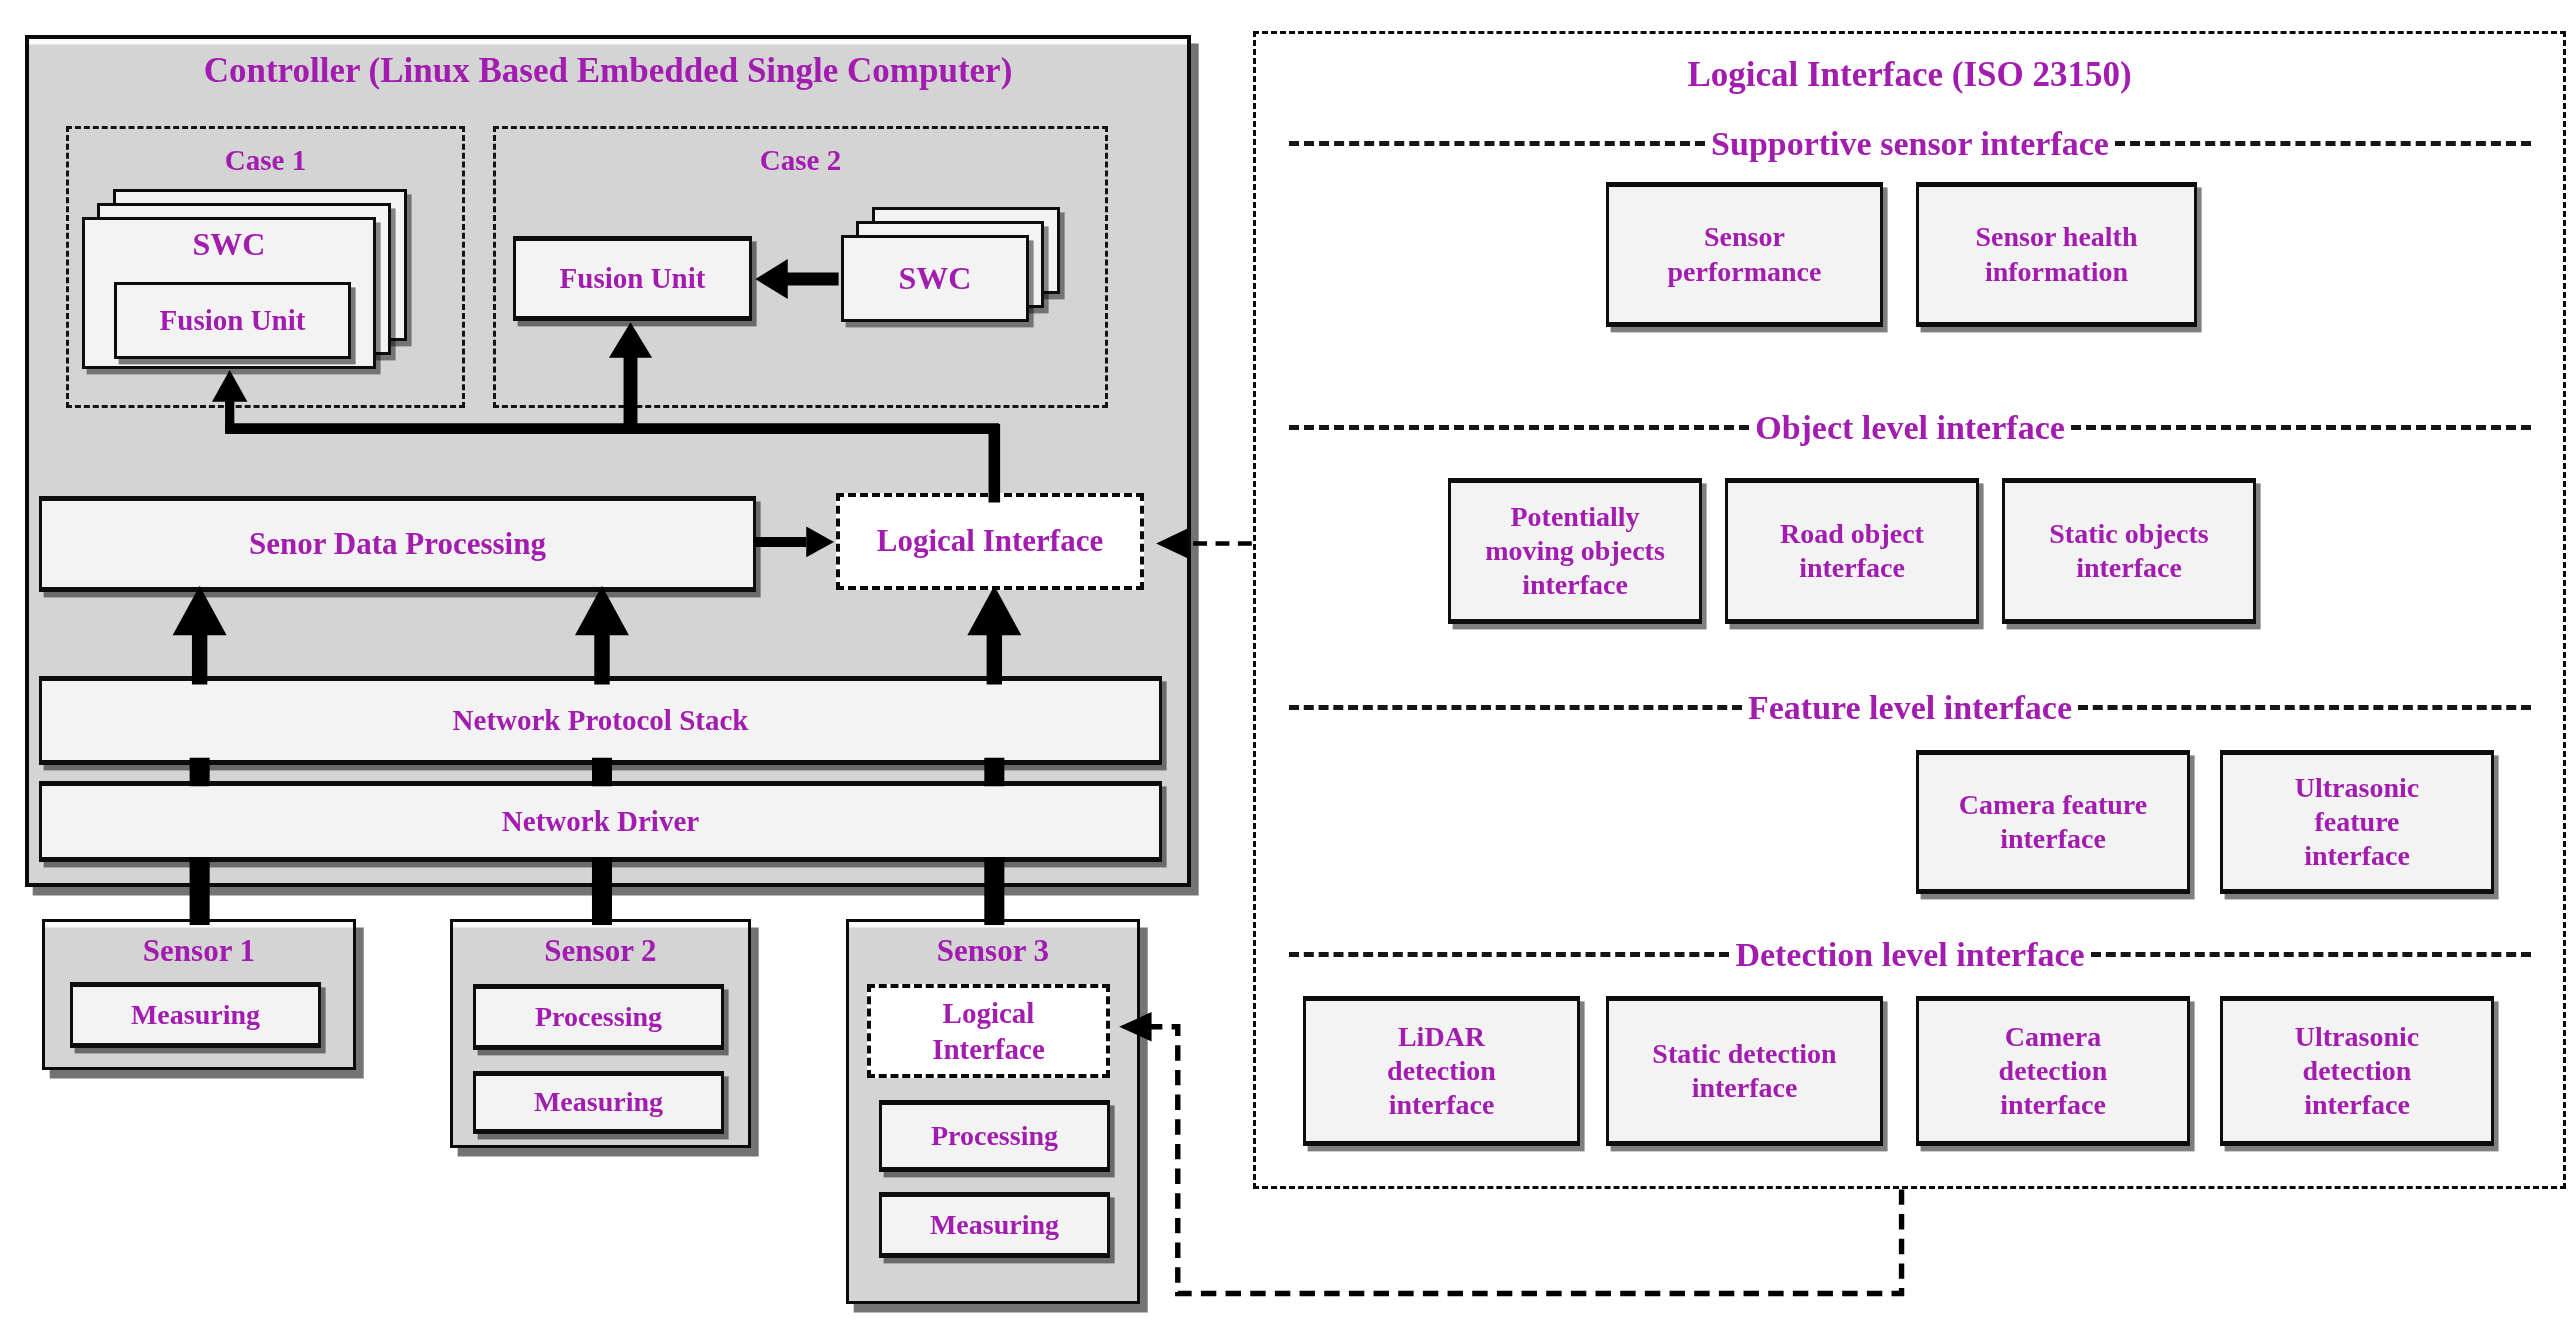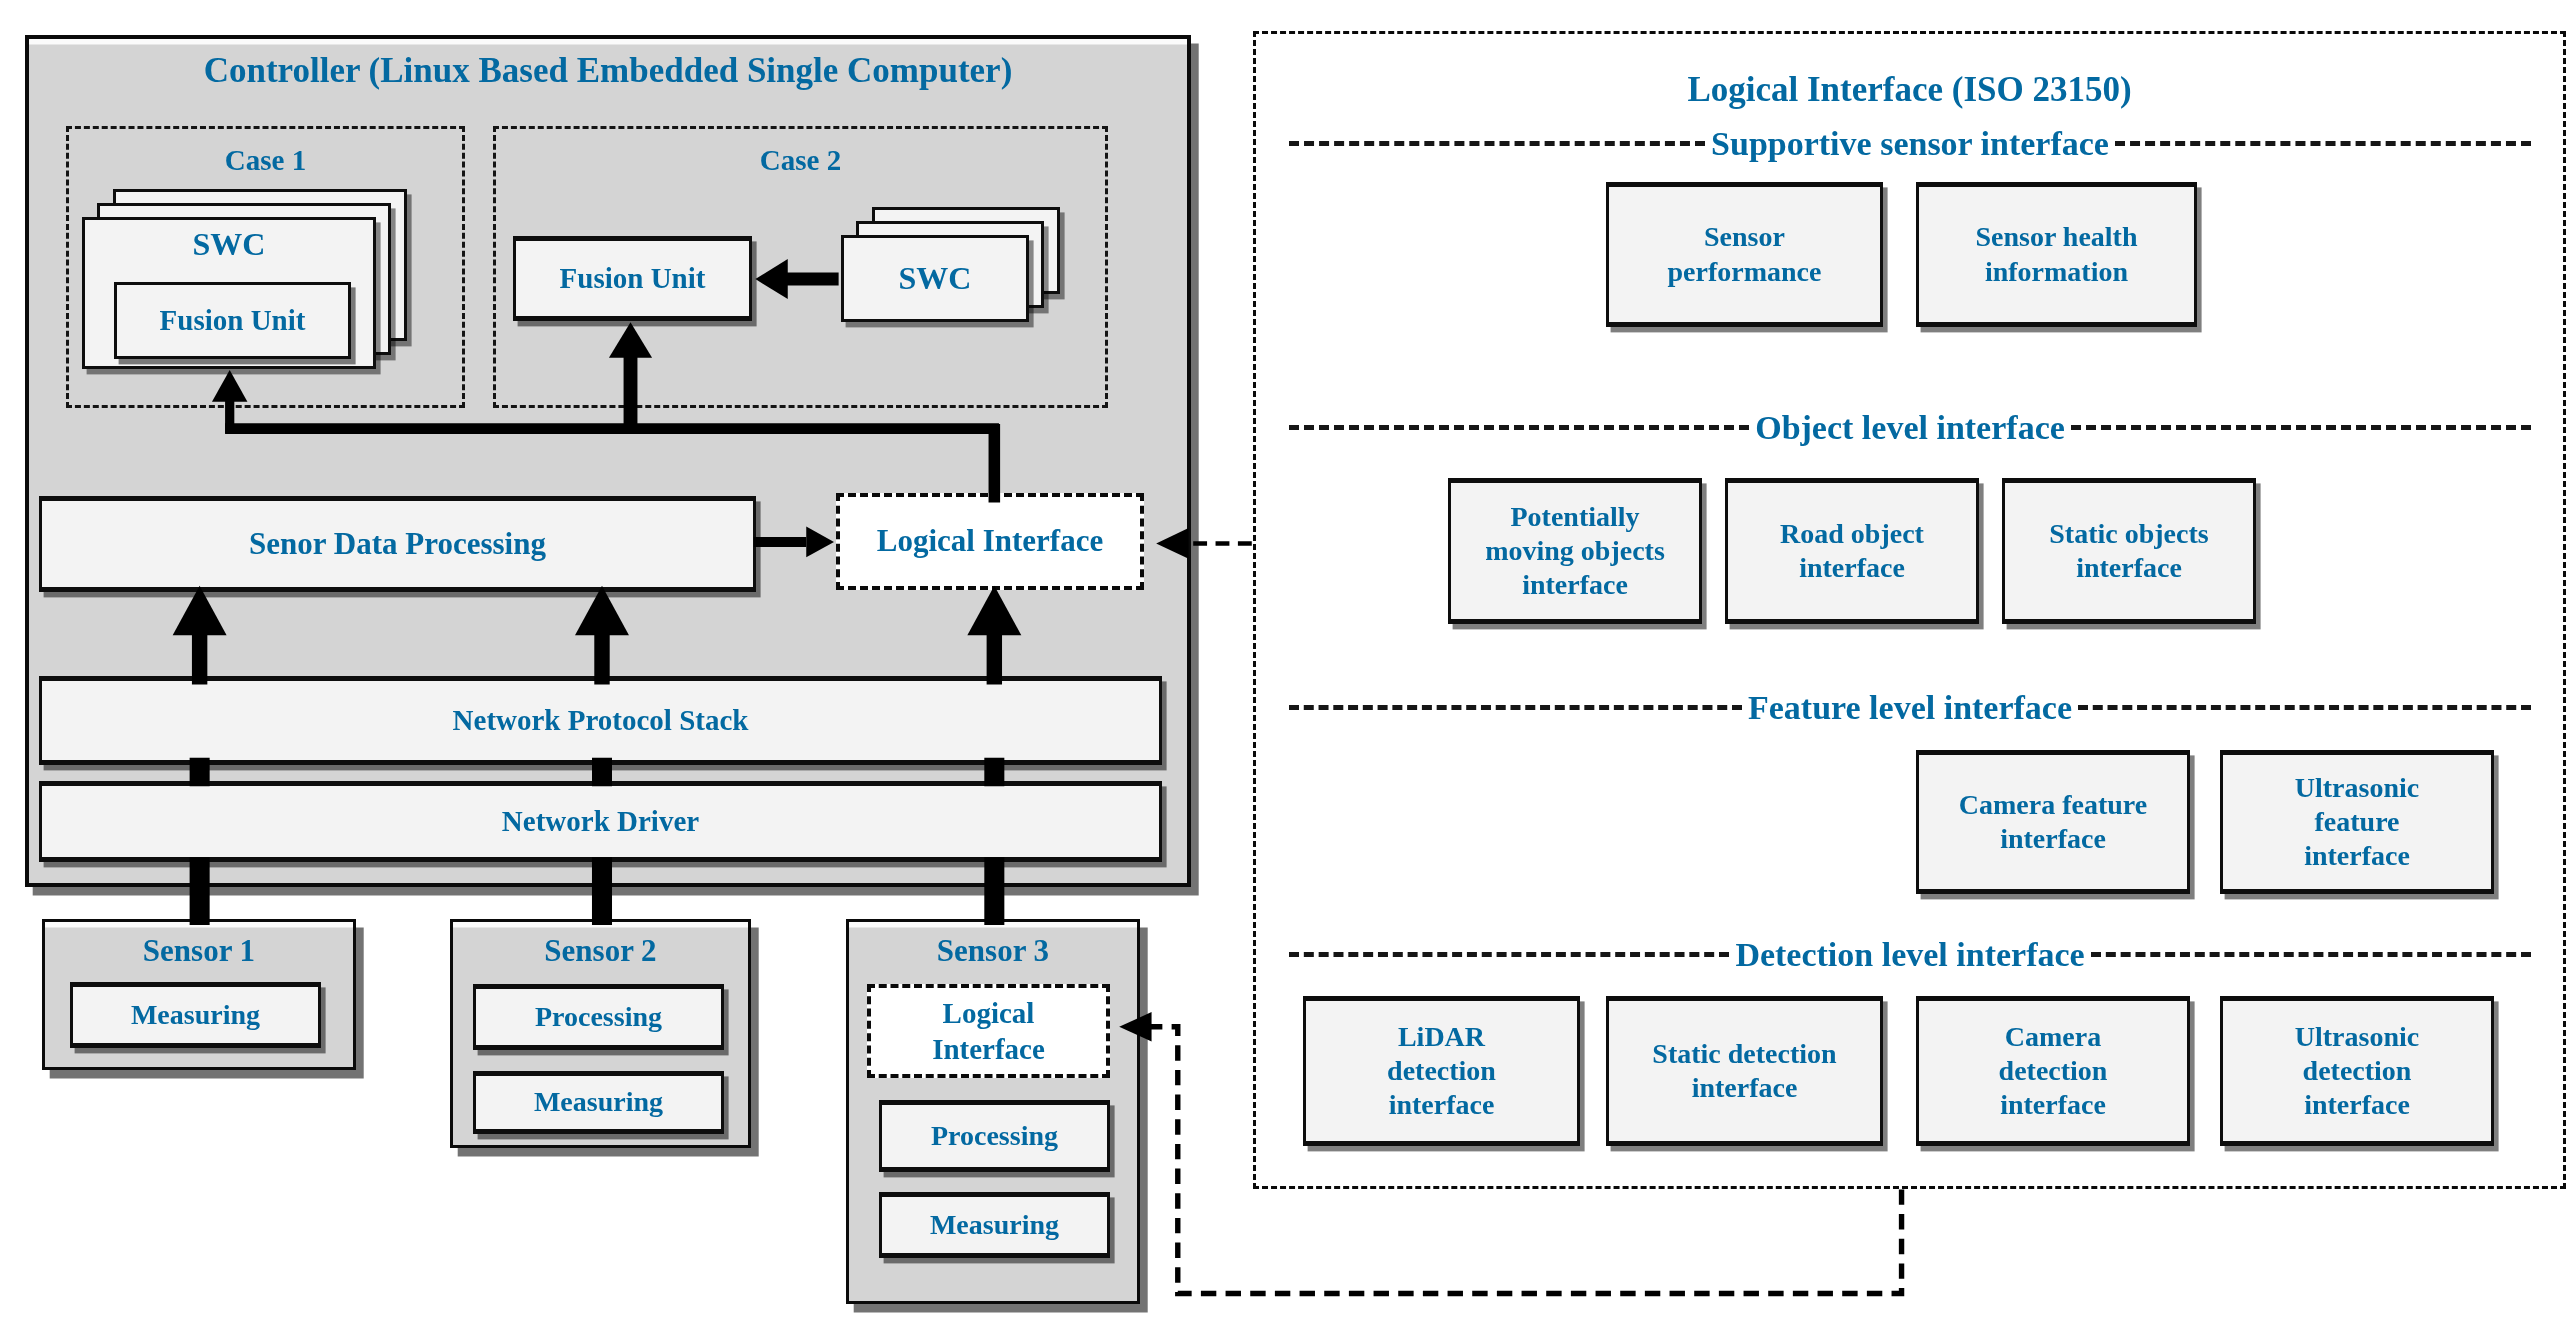--- a/index.html
+++ b/index.html
@@ -1,18 +1,18 @@
 <!DOCTYPE html>
 <html style="font-size:12.3px"><head>
 <meta charset="utf-8">
 <style>
   html,body{margin:0;padding:0;background:#fff;}
   #canvas{
     position:relative;width:2576px;height:1322px;background:#ffffff;overflow:hidden;
-    font-family:"Liberation Serif","DejaVu Serif",serif;font-weight:700;color:#0369a1;
+    font-family:"Liberation Serif","DejaVu Serif",serif;font-weight:700;color:#a21caf;
   }
   .abs{position:absolute;box-sizing:border-box;}
   
   .shell{
     background:#d4d4d4;border:3.9px solid #0a0a0a;
     box-shadow:7.7px 8.5px 0 rgba(0,0,0,0.55), inset 0 5.4px 0 rgba(255,255,255,0.9);
   }
   
   .ibox{
     background:#f3f3f3;border:3.1px solid #0d0d0d;border-top-width:5.4px;border-bottom-width:5.4px;
@@ -93,21 +93,21 @@
 
   <div class="abs shell z10" style="left:846px;top:919px;width:294px;height:385px;">
     <div class="sensortitle">Sensor 3</div>
   </div>
   <div class="abs dashedbox t38 z20" style="left:867px;top:984px;width:243px;height:94px;padding:0 42px;">Logical Interface</div>
   <div class="abs ibox t36 z20" style="left:879px;top:1100px;width:231px;height:72px;">Processing</div>
   <div class="abs ibox t36 z20" style="left:879px;top:1192px;width:231px;height:66px;">Measuring</div>
 
   <div class="abs z10" style="left:1253px;top:31px;width:1313px;height:1158px;background:#fff;border:3.9px dashed #0a0a0a;box-sizing:border-box;"></div>
 
-  <div class="abs paneltitle z20" style="left:1253px;top:70px;width:1313px;">Logical Interface (ISO 23150)</div>
+  <div class="abs paneltitle z20" style="left:1253px;top:55px;width:1313px;">Logical Interface (ISO 23150)</div>
 
   <div class="abs hdr z20" style="left:1284px;top:124px;width:1252px;">
     <span class="hdrtext">Supportive sensor interface</span>
   </div>
   <div class="abs hdr z20" style="left:1284px;top:408px;width:1252px;">
     <span class="hdrtext">Object level interface</span>
   </div>
   <div class="abs hdr z20" style="left:1284px;top:688px;width:1252px;">
     <span class="hdrtext">Feature level interface</span>
   </div>

